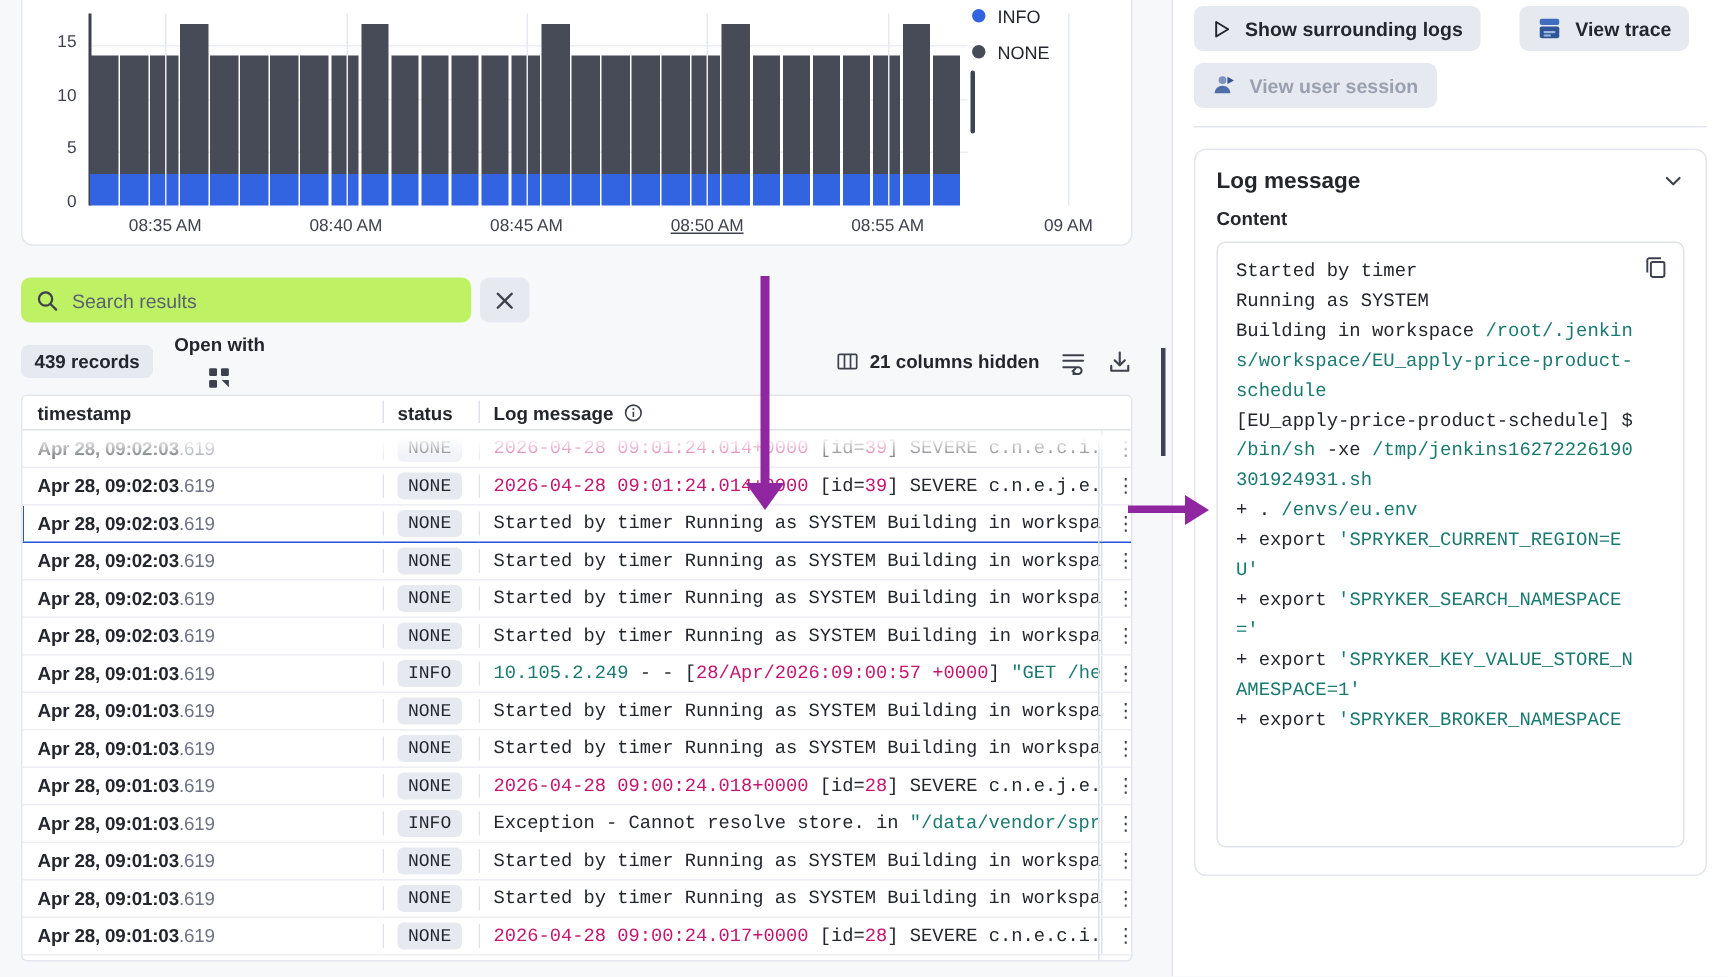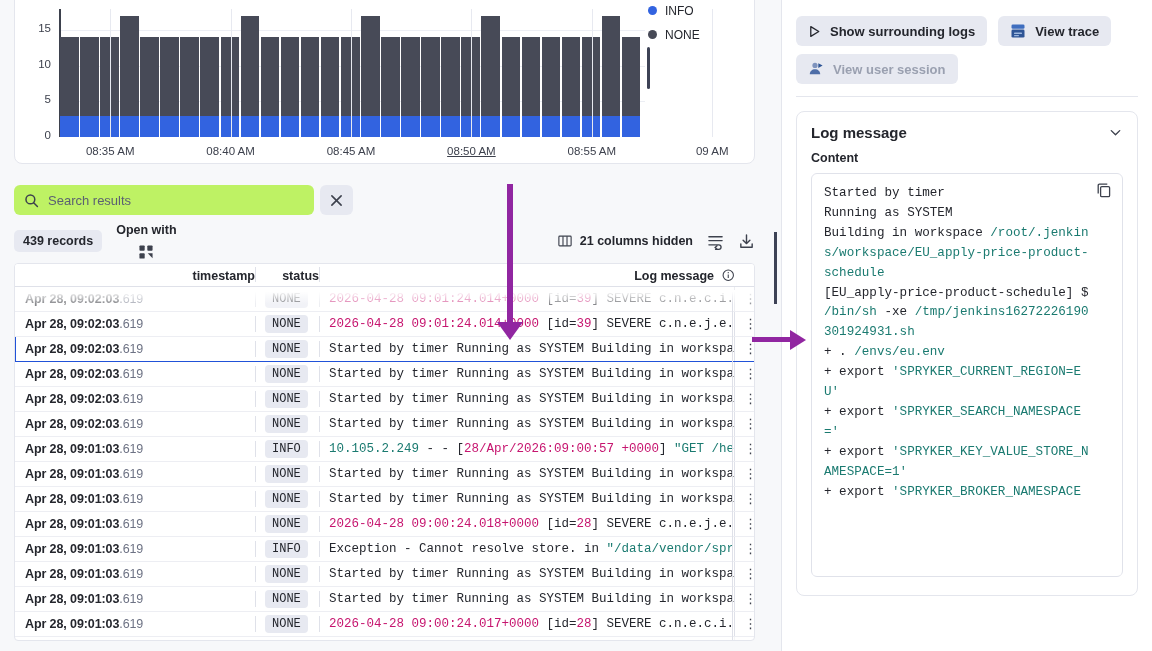--- a/index.html
+++ b/index.html
@@ -85,21 +85,21 @@
 
   
   .table-wrap {
     position:absolute; left:14px; top:263px; width:741px; height:378px;
     background:#fff; border:1px solid #e4e6ed; border-radius:4px;
     overflow:hidden;
   }
   table.logs { width:741px; border-collapse:collapse; table-layout:fixed; }
   table.logs th {
     height:22px; font-size:12.5px; font-weight:bold; color:#24262d;
-    text-align:right; padding:0 0 3px 10px; background:#fff;
+    text-align:left; padding:0 0 3px 10px; background:#fff;
     border-bottom:1px solid #dfe1e9; vertical-align:bottom;
     position:relative;
   }
   table.logs th.sep::before {
     content:""; position:absolute; left:0; top:3px; bottom:4px; width:1px; background:#dfe1e9;
   }
   .col-ts { width:240px; }
   .col-st { width:64px; }
   .col-msg { width:415px; }
   .col-kebab { width:22px; }
@@ -145,21 +145,21 @@
   .tbl-rightcol {
     position:absolute; right:0; top:26px; width:22px; bottom:0;
     border-left:1px solid #dfe1e9; pointer-events:none;
   }
 
   
   .right {
     position:absolute; left:781px; top:0; width:371px; height:651px;
     background:#fff; border-left:1px solid #e4e6ed;
   }
-  .btn-row { display:flex; gap:11px; padding:16px 14px 0 14px; }
+  .btn-row { display:flex; gap:26px; padding:4px 14px 0 14px; }
   .btn {
     display:flex; align-items:center; gap:9px;
     background:#e7e9f1; border:none; border-radius:6px;
     height:30px; padding:0 12px; cursor:pointer;
     font-family:"Liberation Sans", sans-serif; font-size:13px;
     font-weight:bold; color:#24262d;
   }
   .btn.disabled { color:#9aa0b0; cursor:default; }
   .btn-row2 { display:flex; padding:8px 14px 12px 14px; }
   .rp-div { height:1px; background:#e4e6ed; margin:0 14px; }

